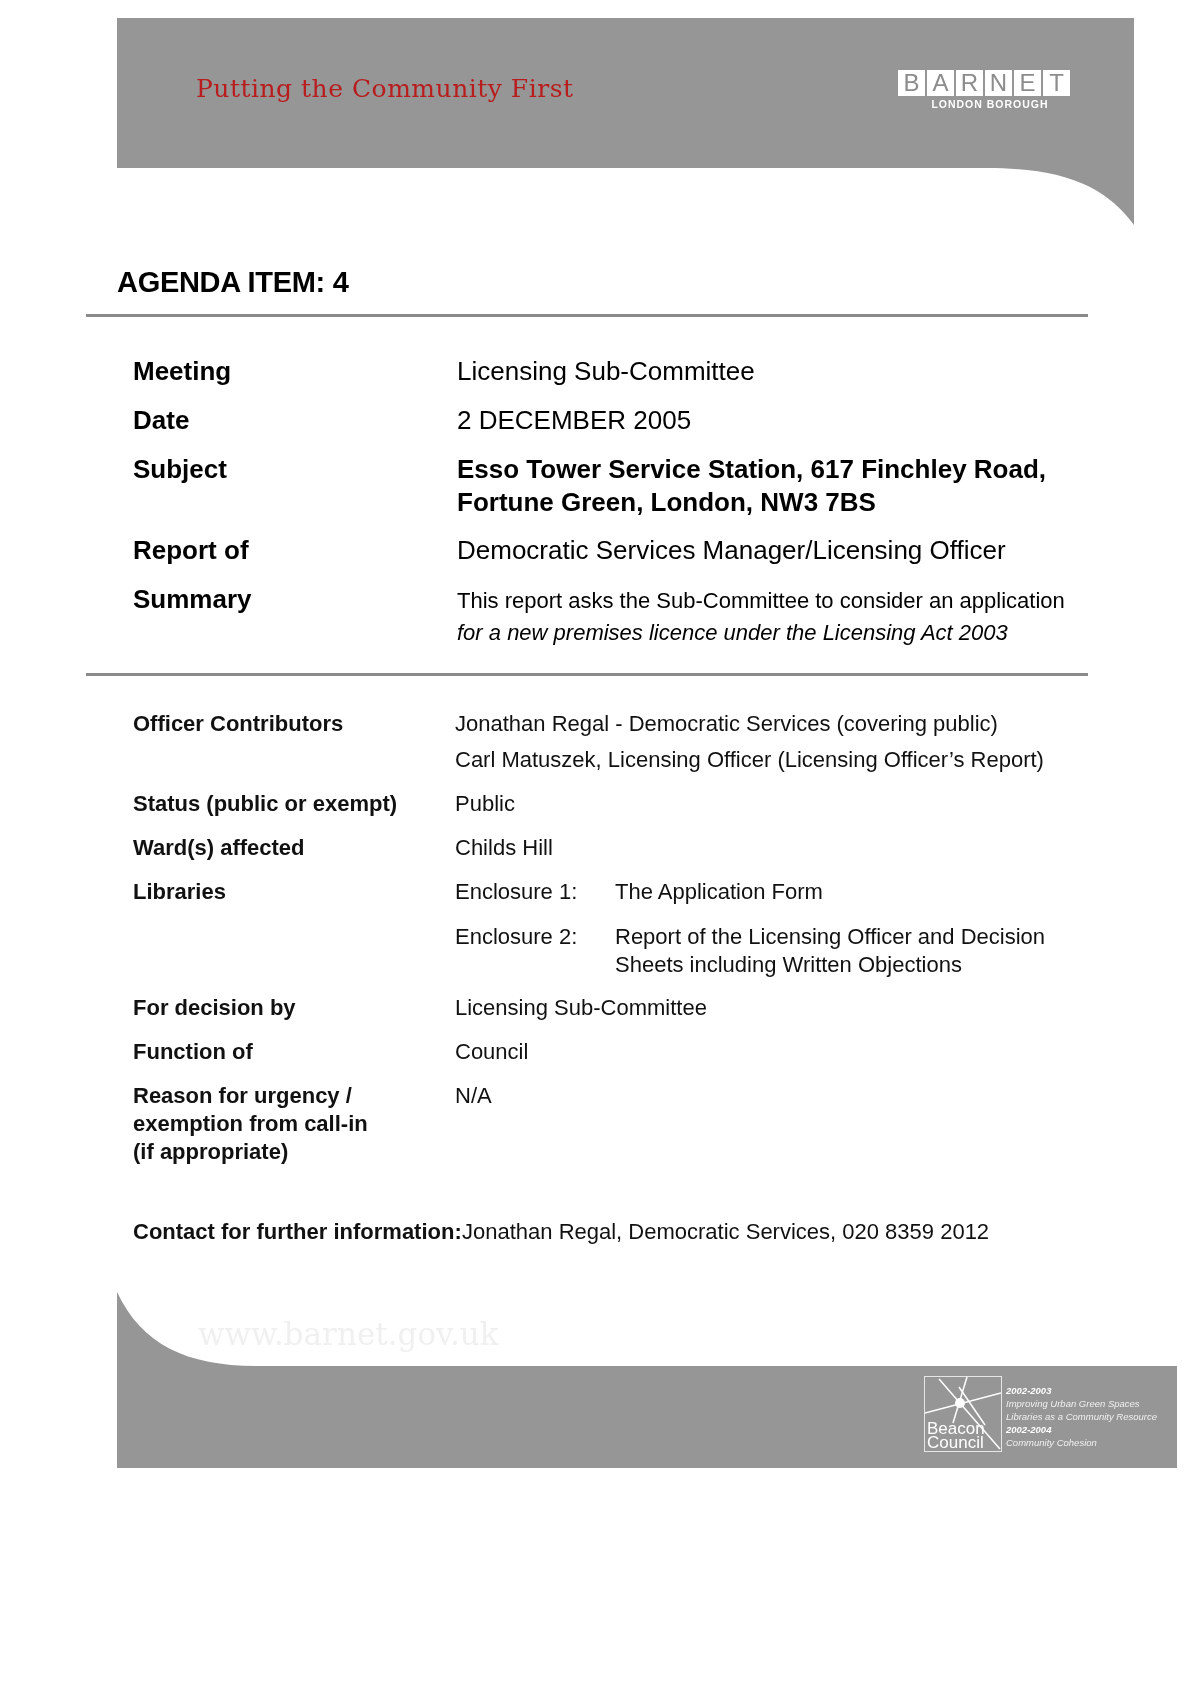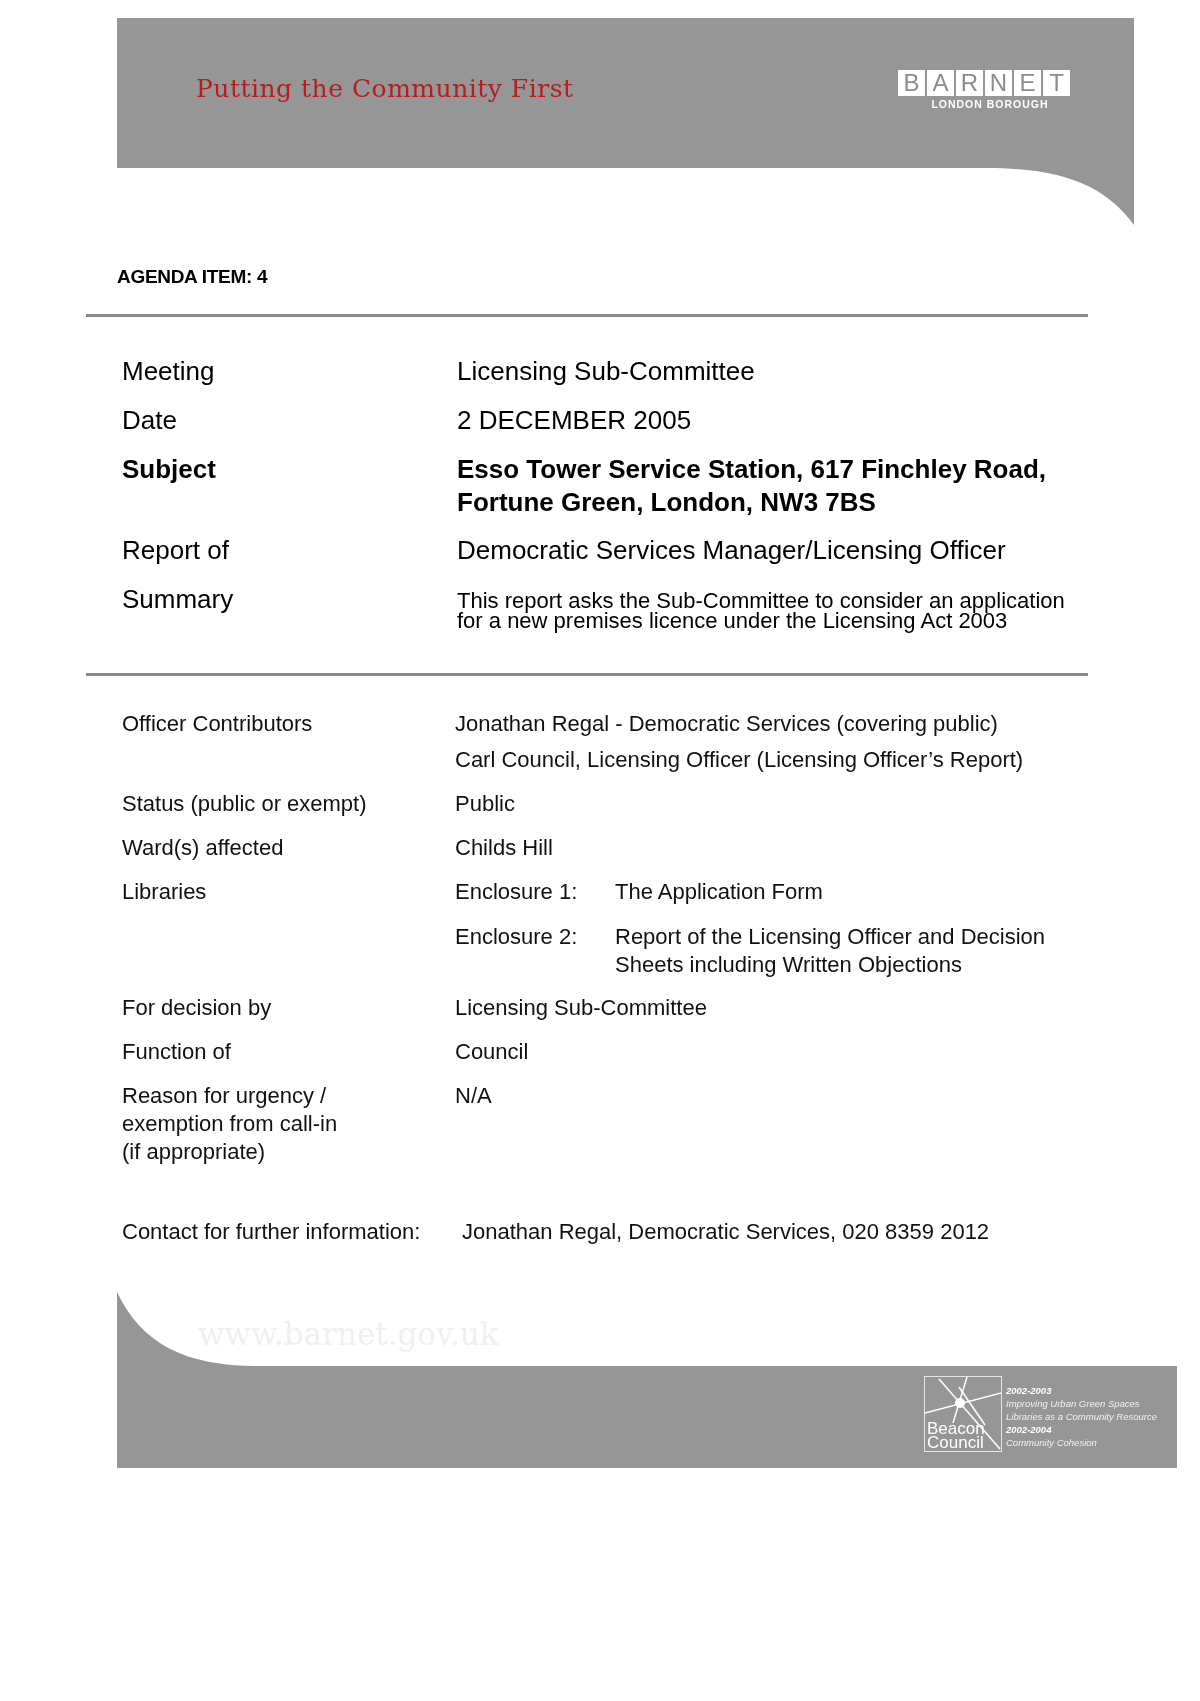--- a/index.html
+++ b/index.html
@@ -6,27 +6,27 @@
     body { width: 1200px; height: 1701px; position: relative; overflow: hidden; font-family: "Liberation Sans", sans-serif; color: #000; }
 
     .header-band { position: absolute; left: 117px; top: 18px; width: 1017px; height: 207px; }
     .header-band svg { position: absolute; left: 0; top: 0; }
     .tagline { position: absolute; left: 196px; top: 74px; font-family: "DejaVu Serif", serif; font-size: 25px; color: #b91c1c; letter-spacing: 0.5px; }
     .logo { position: absolute; left: 898px; top: 70px; }
     .logo-boxes { display: flex; gap: 2px; }
     .logo-box { width: 27px; height: 26px; background: #ffffff; color: #8c8c8c; font-family: "Liberation Sans", sans-serif; font-size: 24px; line-height: 26px; text-align: center; }
     .logo-sub { font-family: "Liberation Sans", sans-serif; font-weight: bold; font-size: 10.5px; color: #ffffff; letter-spacing: 1px; text-align: center; margin-top: 2px; margin-left: 12px; }
 
-    .agenda-title { position: absolute; left: 117px; top: 266px; font-size: 19px; font-weight: bold; letter-spacing: -0.3px; }
+    .agenda-title { position: absolute; left: 117px; top: 266px; font-size: 29px; font-weight: bold; letter-spacing: -0.3px; }
     .rule { position: absolute; left: 86px; width: 1002px; height: 3px; background: #8a8a8a; }
     .rule-1 { top: 314px; }
     .rule-2 { top: 673px; }
 
     .row { position: absolute; left: 117px; }
-    .lbl { position: absolute; left: 5px; white-space: nowrap; }
+    .lbl { position: absolute; left: 16px; white-space: nowrap; font-weight: bold; }
     .val { position: absolute; left: 340px; white-space: nowrap; }
 
     .big { font-size: 26px; line-height: 33px; }
     .big.bold { font-weight: bold; }
     .sum { font-size: 22px; line-height: 28px; }
     .small { font-size: 22px; line-height: 28px; color: #111; }
 
     .enc-label { position: absolute; left: 338px; white-space: nowrap; }
     .enc-text { position: absolute; left: 498px; white-space: nowrap; }
 
@@ -75,29 +75,29 @@
   <span class="val">Esso Tower Service Station, 617 Finchley Road,</span>
   <span class="val" style="top:33px;">Fortune Green, London, NW3 7BS</span>
 </div>
 <div class="row big" style="top:534px;">
   <span class="lbl">Report of</span>
   <span class="val">Democratic Services Manager/Licensing Officer</span>
 </div>
 <div class="row" style="top:583px;">
   <span class="lbl big">Summary</span>
   <span class="val sum" style="top:4px;">This report asks the Sub-Committee to consider an application</span>
-  <span class="val sum" style="top:24px;">for a new premises licence under the Licensing Act 2003</span>
+  <span class="val sum" style="top:36px;font-style:italic;">for a new premises licence under the Licensing Act 2003</span>
 </div>
 
 <div class="rule rule-2"></div>
 
 <div class="row small" style="top:710px;">
   <span class="lbl">Officer Contributors</span>
   <span class="val" style="left:338px;">Jonathan Regal - Democratic Services (covering public)</span>
-  <span class="val" style="left:338px; top:36px;">Carl Council, Licensing Officer (Licensing Officer’s Report)</span>
+  <span class="val" style="left:338px; top:36px;">Carl Matuszek, Licensing Officer (Licensing Officer’s Report)</span>
 </div>
 <div class="row small" style="top:790px;">
   <span class="lbl">Status (public or exempt)</span>
   <span class="val" style="left:338px;">Public</span>
 </div>
 <div class="row small" style="top:834px;">
   <span class="lbl">Ward(s) affected</span>
   <span class="val" style="left:338px;">Childs Hill</span>
 </div>
 <div class="row small" style="top:878px;">

